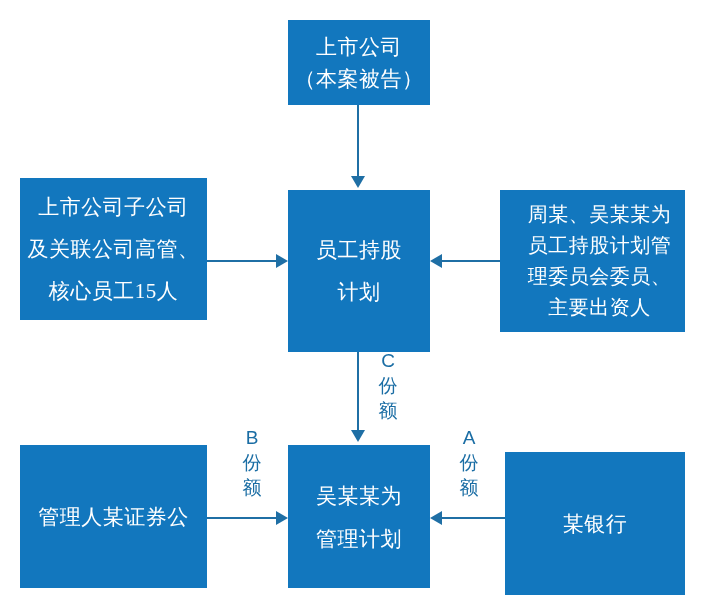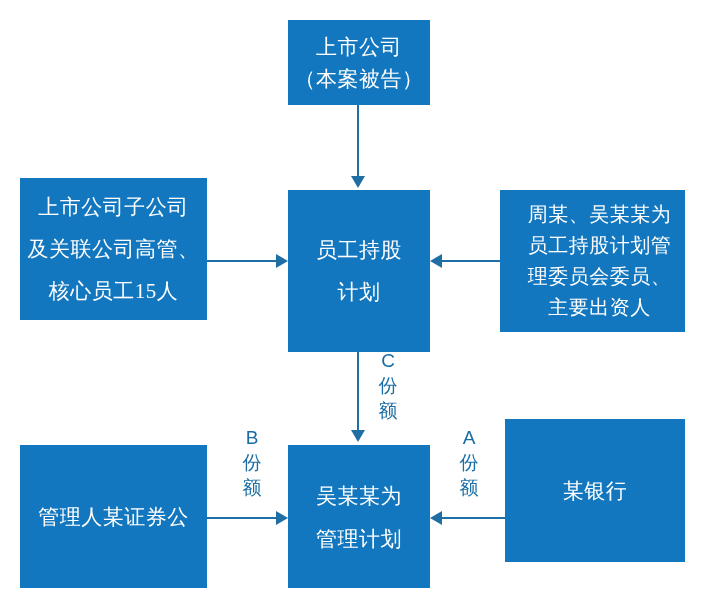--- a/index.html
+++ b/index.html
@@ -50,21 +50,21 @@
   }
   #node-securities-manager {
     left: 20px; top: 445px; width: 187px; height: 143px;
     font-size: 21px; line-height: 43px;
   }
   #node-asset-plan {
     left: 288px; top: 445px; width: 142px; height: 143px;
     font-size: 21px; line-height: 43px;
   }
   #node-bank {
-    left: 505px; top: 419px; width: 180px; height: 143px;
+    left: 505px; top: 452px; width: 180px; height: 143px;
     font-size: 21px; line-height: 43px;
   }
 
   
   .conn {
     position: absolute;
     background: #1f6fa5;
   }
   .conn.h { height: 2px; }
   .conn.v { width: 2px; }

